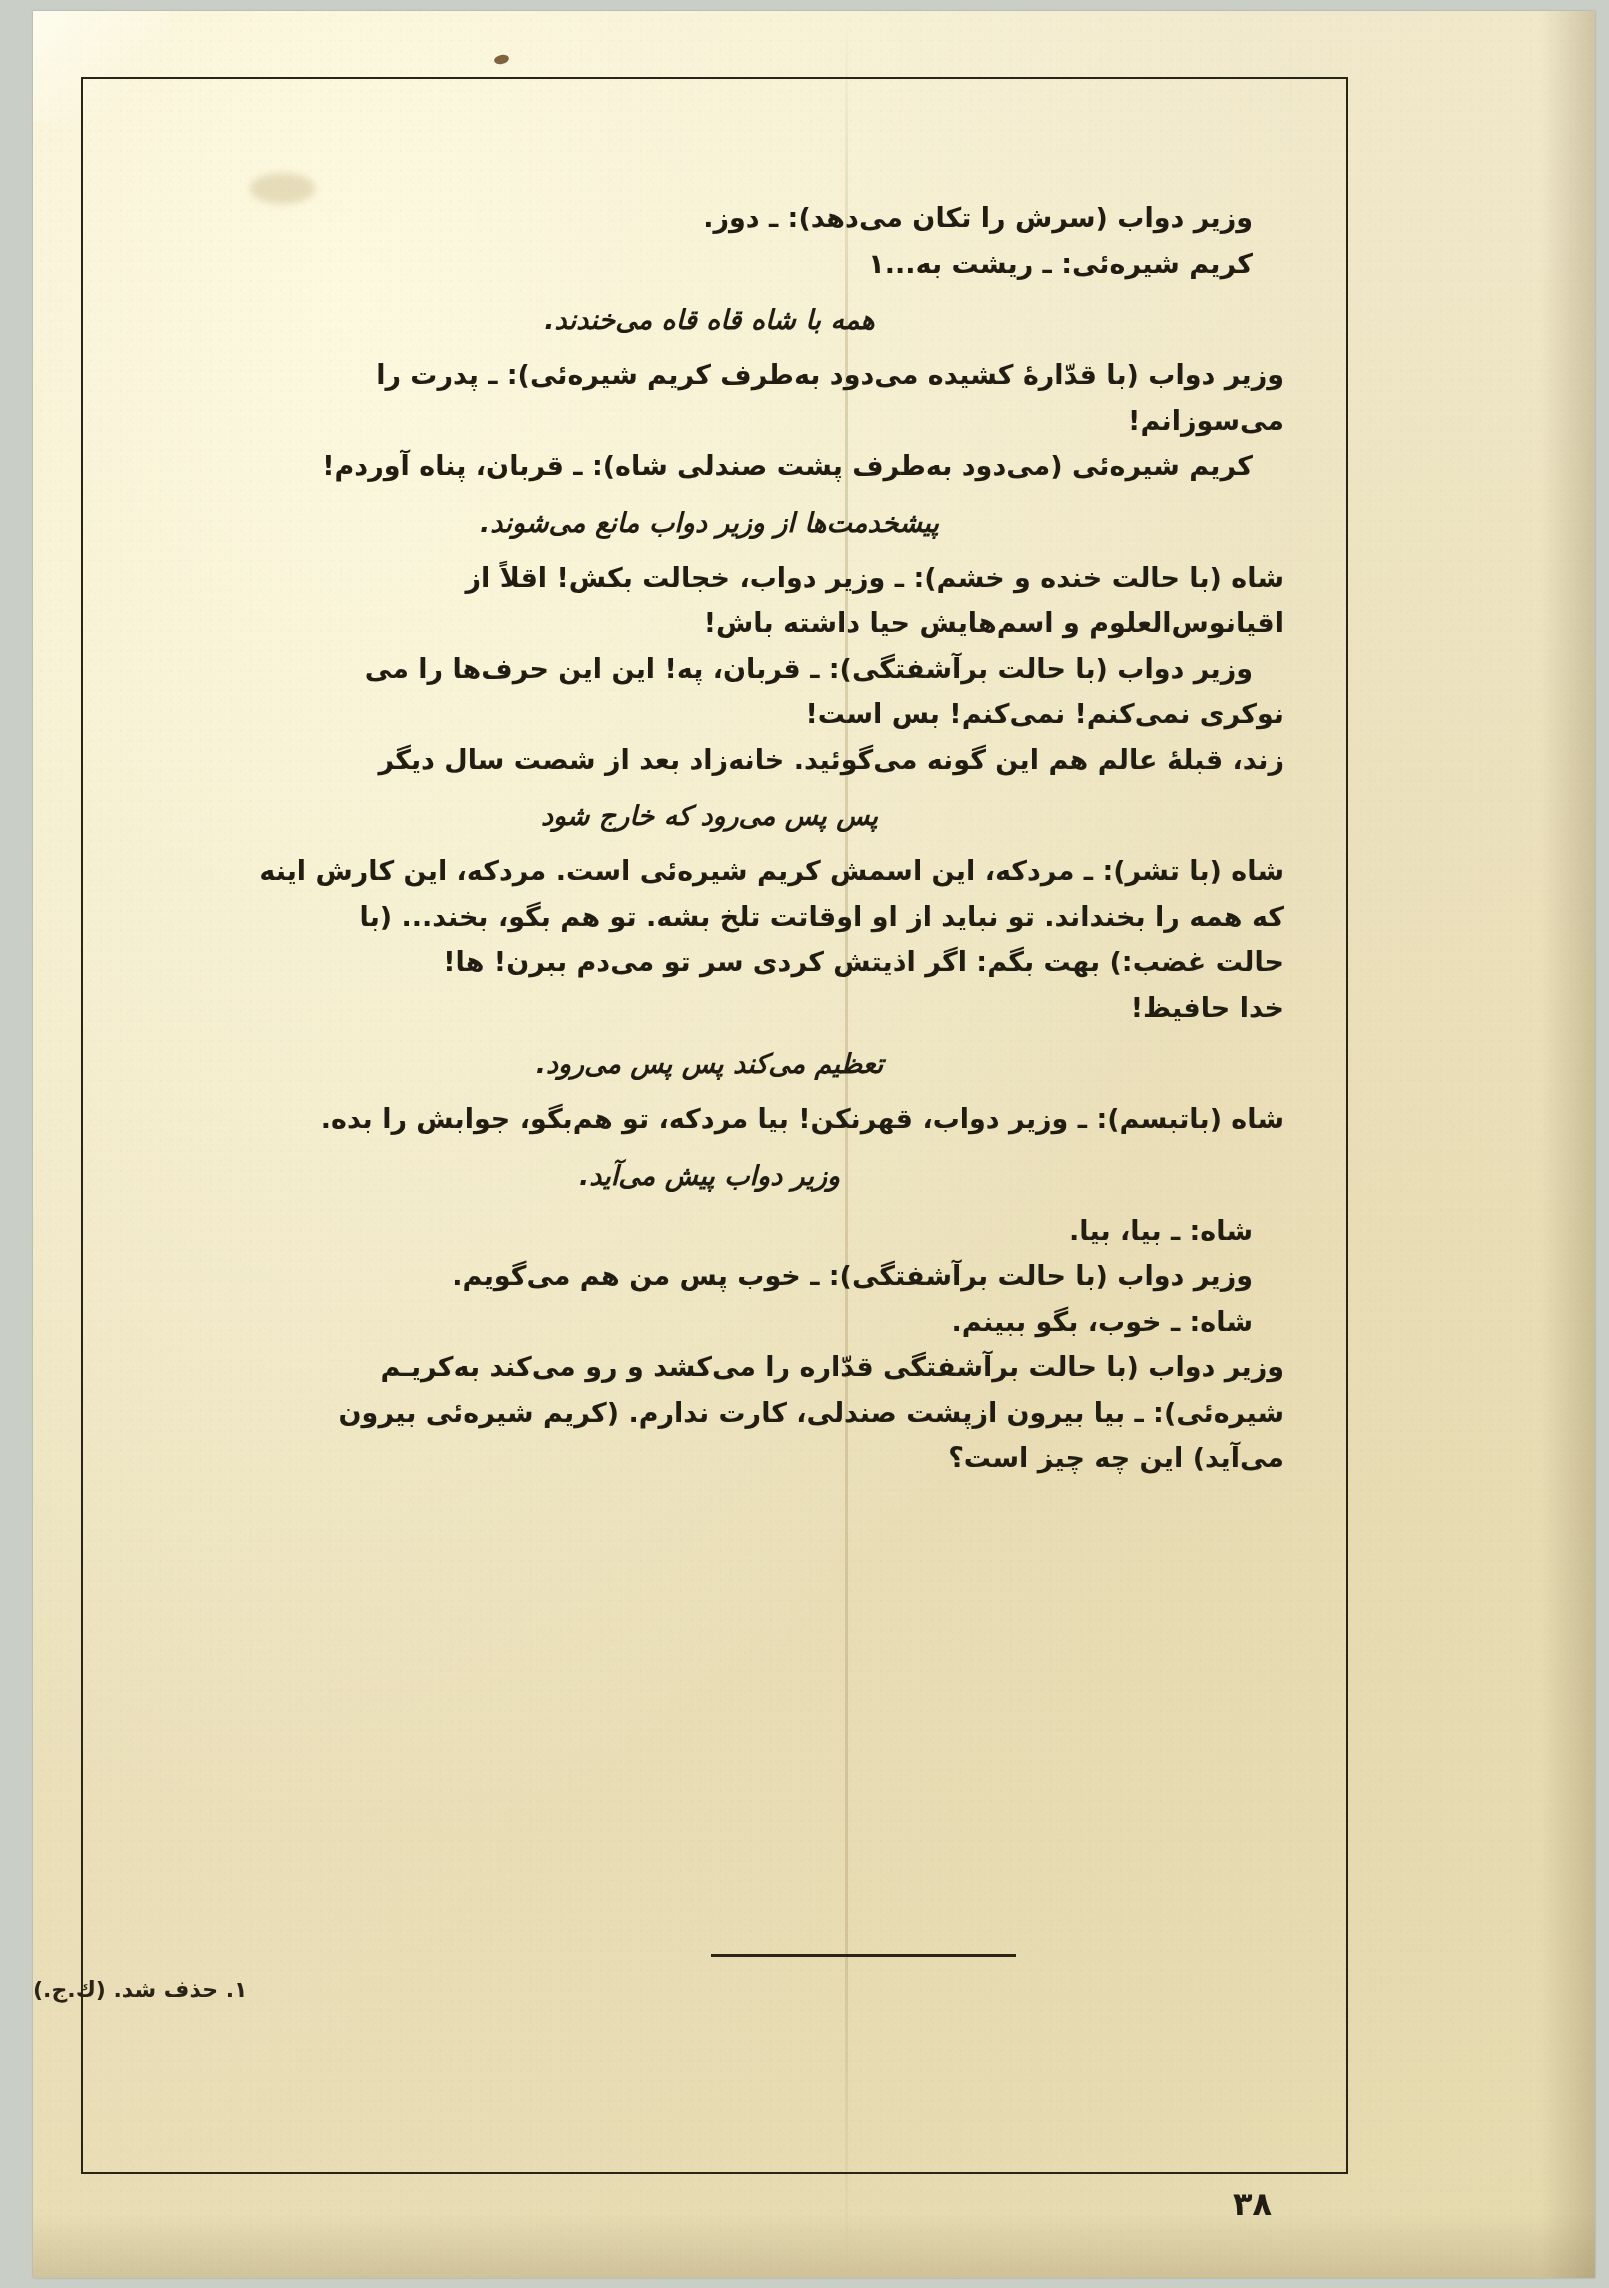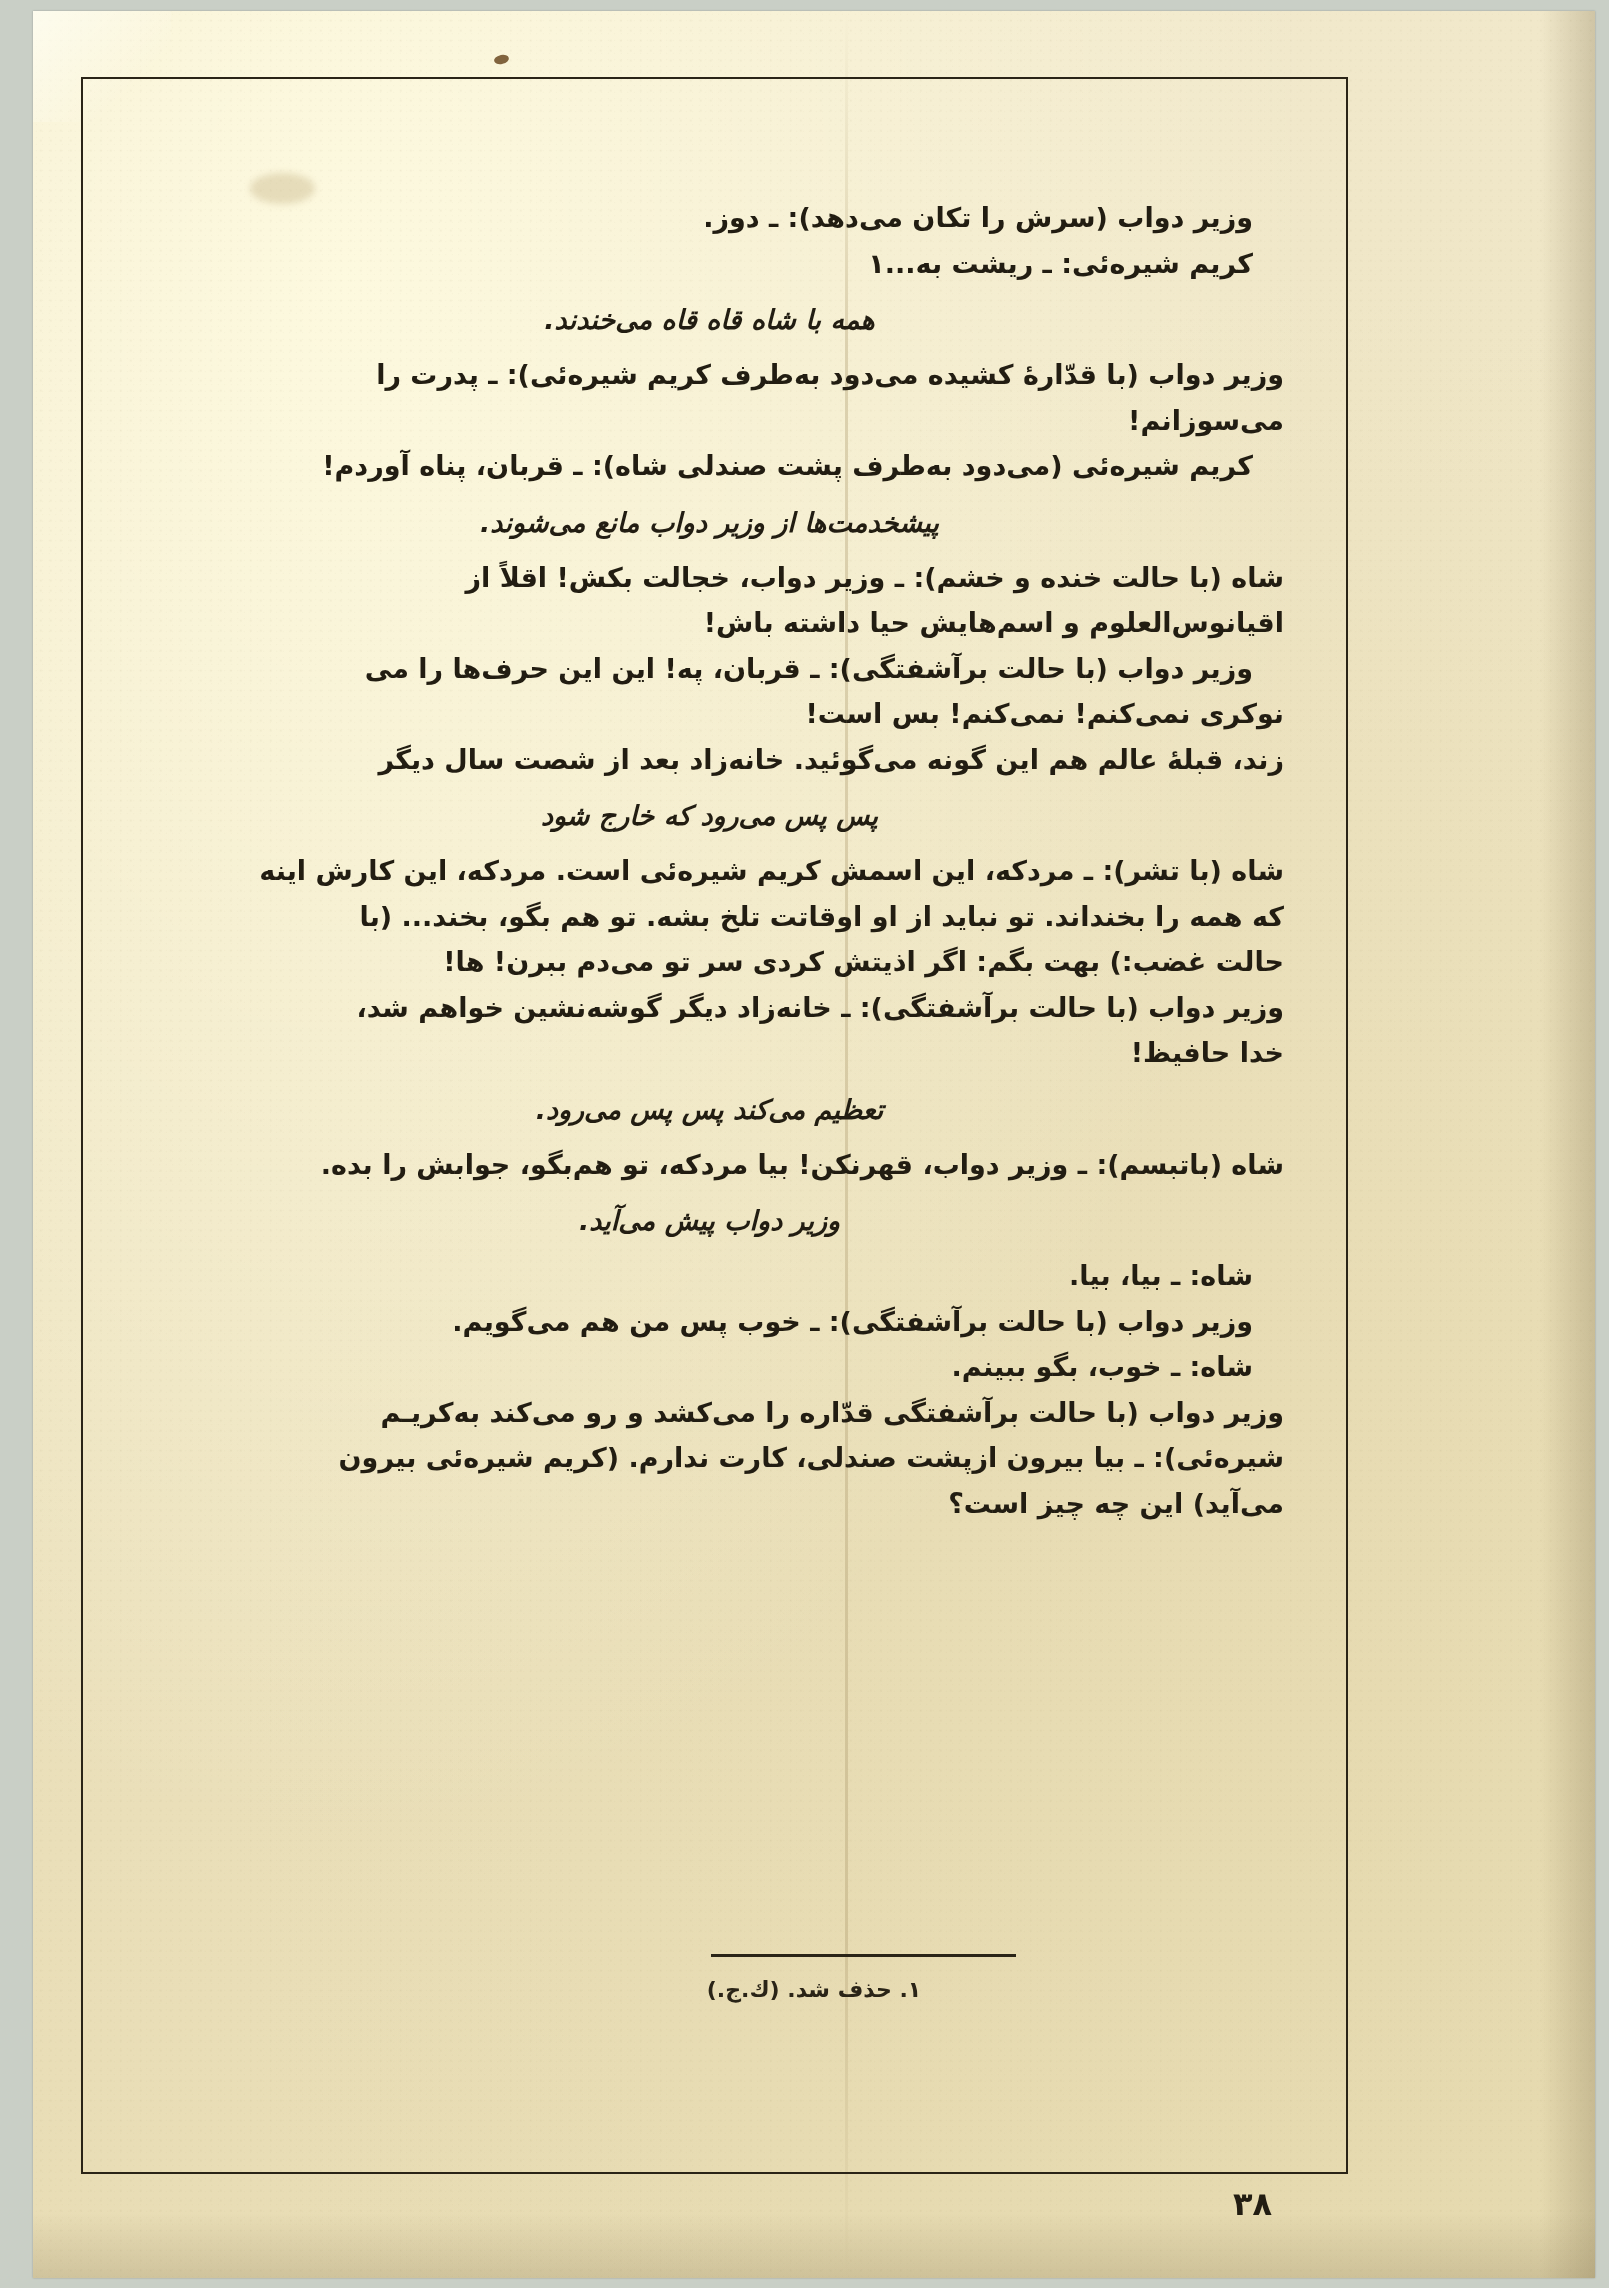--- a/index.html
+++ b/index.html
@@ -134,21 +134,21 @@
     top: 1943px;
     width: 305px;
     height: 2.8px;
     background: #2a2417;
   }
   #footnote {
     position: absolute;
     right: 0;
     left: 0;
     top: 1966px;
-    text-align: center;
+    text-align: left;
     font-size: 22px;
     font-weight: 600;
     color: #2a2417;
     font-family: "DejaVu Sans", sans-serif;
     direction: rtl;
   }
   #page-number {
     position: absolute;
     left: 1200px;
     top: 2174px;
@@ -181,21 +181,20 @@
       <p class="line stage">پیشخدمت‌ها از وزیر دواب مانع می‌شوند.</p>
       <p class="line">شاه (با حالت خنده و خشم): ـ وزیر دواب، خجالت بکش! اقلاً از</p>
       <p class="line center">اقیانوس‌العلوم و اسم‌هایش حیا داشته باش!</p>
       <p class="line indent-r">وزیر دواب (با حالت برآشفتگی): ـ قربان، په! این این حرف‌ها را می</p>
       <p class="line">نوکری نمی‌کنم! نمی‌کنم! بس است!</p>
       <p class="line">زند، قبلهٔ عالم هم این گونه می‌گوئید. خانه‌زاد بعد از شصت سال دیگر</p>
       <p class="line stage">پس پس می‌رود که خارج شود</p>
       <p class="line">شاه (با تشر): ـ مردکه، این اسمش کریم شیره‌ئی است. مردکه، این کارش اینه</p>
       <p class="line">که همه را بخنداند. تو نباید از او اوقاتت تلخ بشه. تو هم بگو، بخند... (با</p>
       <p class="line">حالت غضب:) بهت بگم: اگر اذیتش کردی سر تو می‌دم ببرن! ها!</p>
-      <p class="line">وزیر دواب (با حالت برآشفتگی): ـ خانه‌زاد دیگر گوشه‌نشین خواهم شد،</p>
       <p class="line">خدا حافیظ!</p>
       <p class="line stage">تعظیم می‌کند پس پس می‌رود.</p>
       <p class="line">شاه (باتبسم): ـ وزیر دواب، قهرنکن! بیا مردکه، تو هم‌بگو، جوابش را بده.</p>
       <p class="line stage">وزیر دواب پیش می‌آید.</p>
       <p class="line indent-r">شاه: ـ بیا، بیا.</p>
       <p class="line indent-r">وزیر دواب (با حالت برآشفتگی): ـ خوب پس من هم می‌گویم.</p>
       <p class="line indent-r">شاه: ـ خوب، بگو ببینم.</p>
       <p class="line">وزیر دواب (با حالت برآشفتگی قدّاره را می‌کشد و رو می‌کند به‌کریـم</p>
       <p class="line">شیره‌ئی): ـ بیا بیرون ازپشت صندلی، کارت ندارم. (کریم شیره‌ئی بیرون</p>
       <p class="line">می‌آید) این چه چیز است؟</p>

